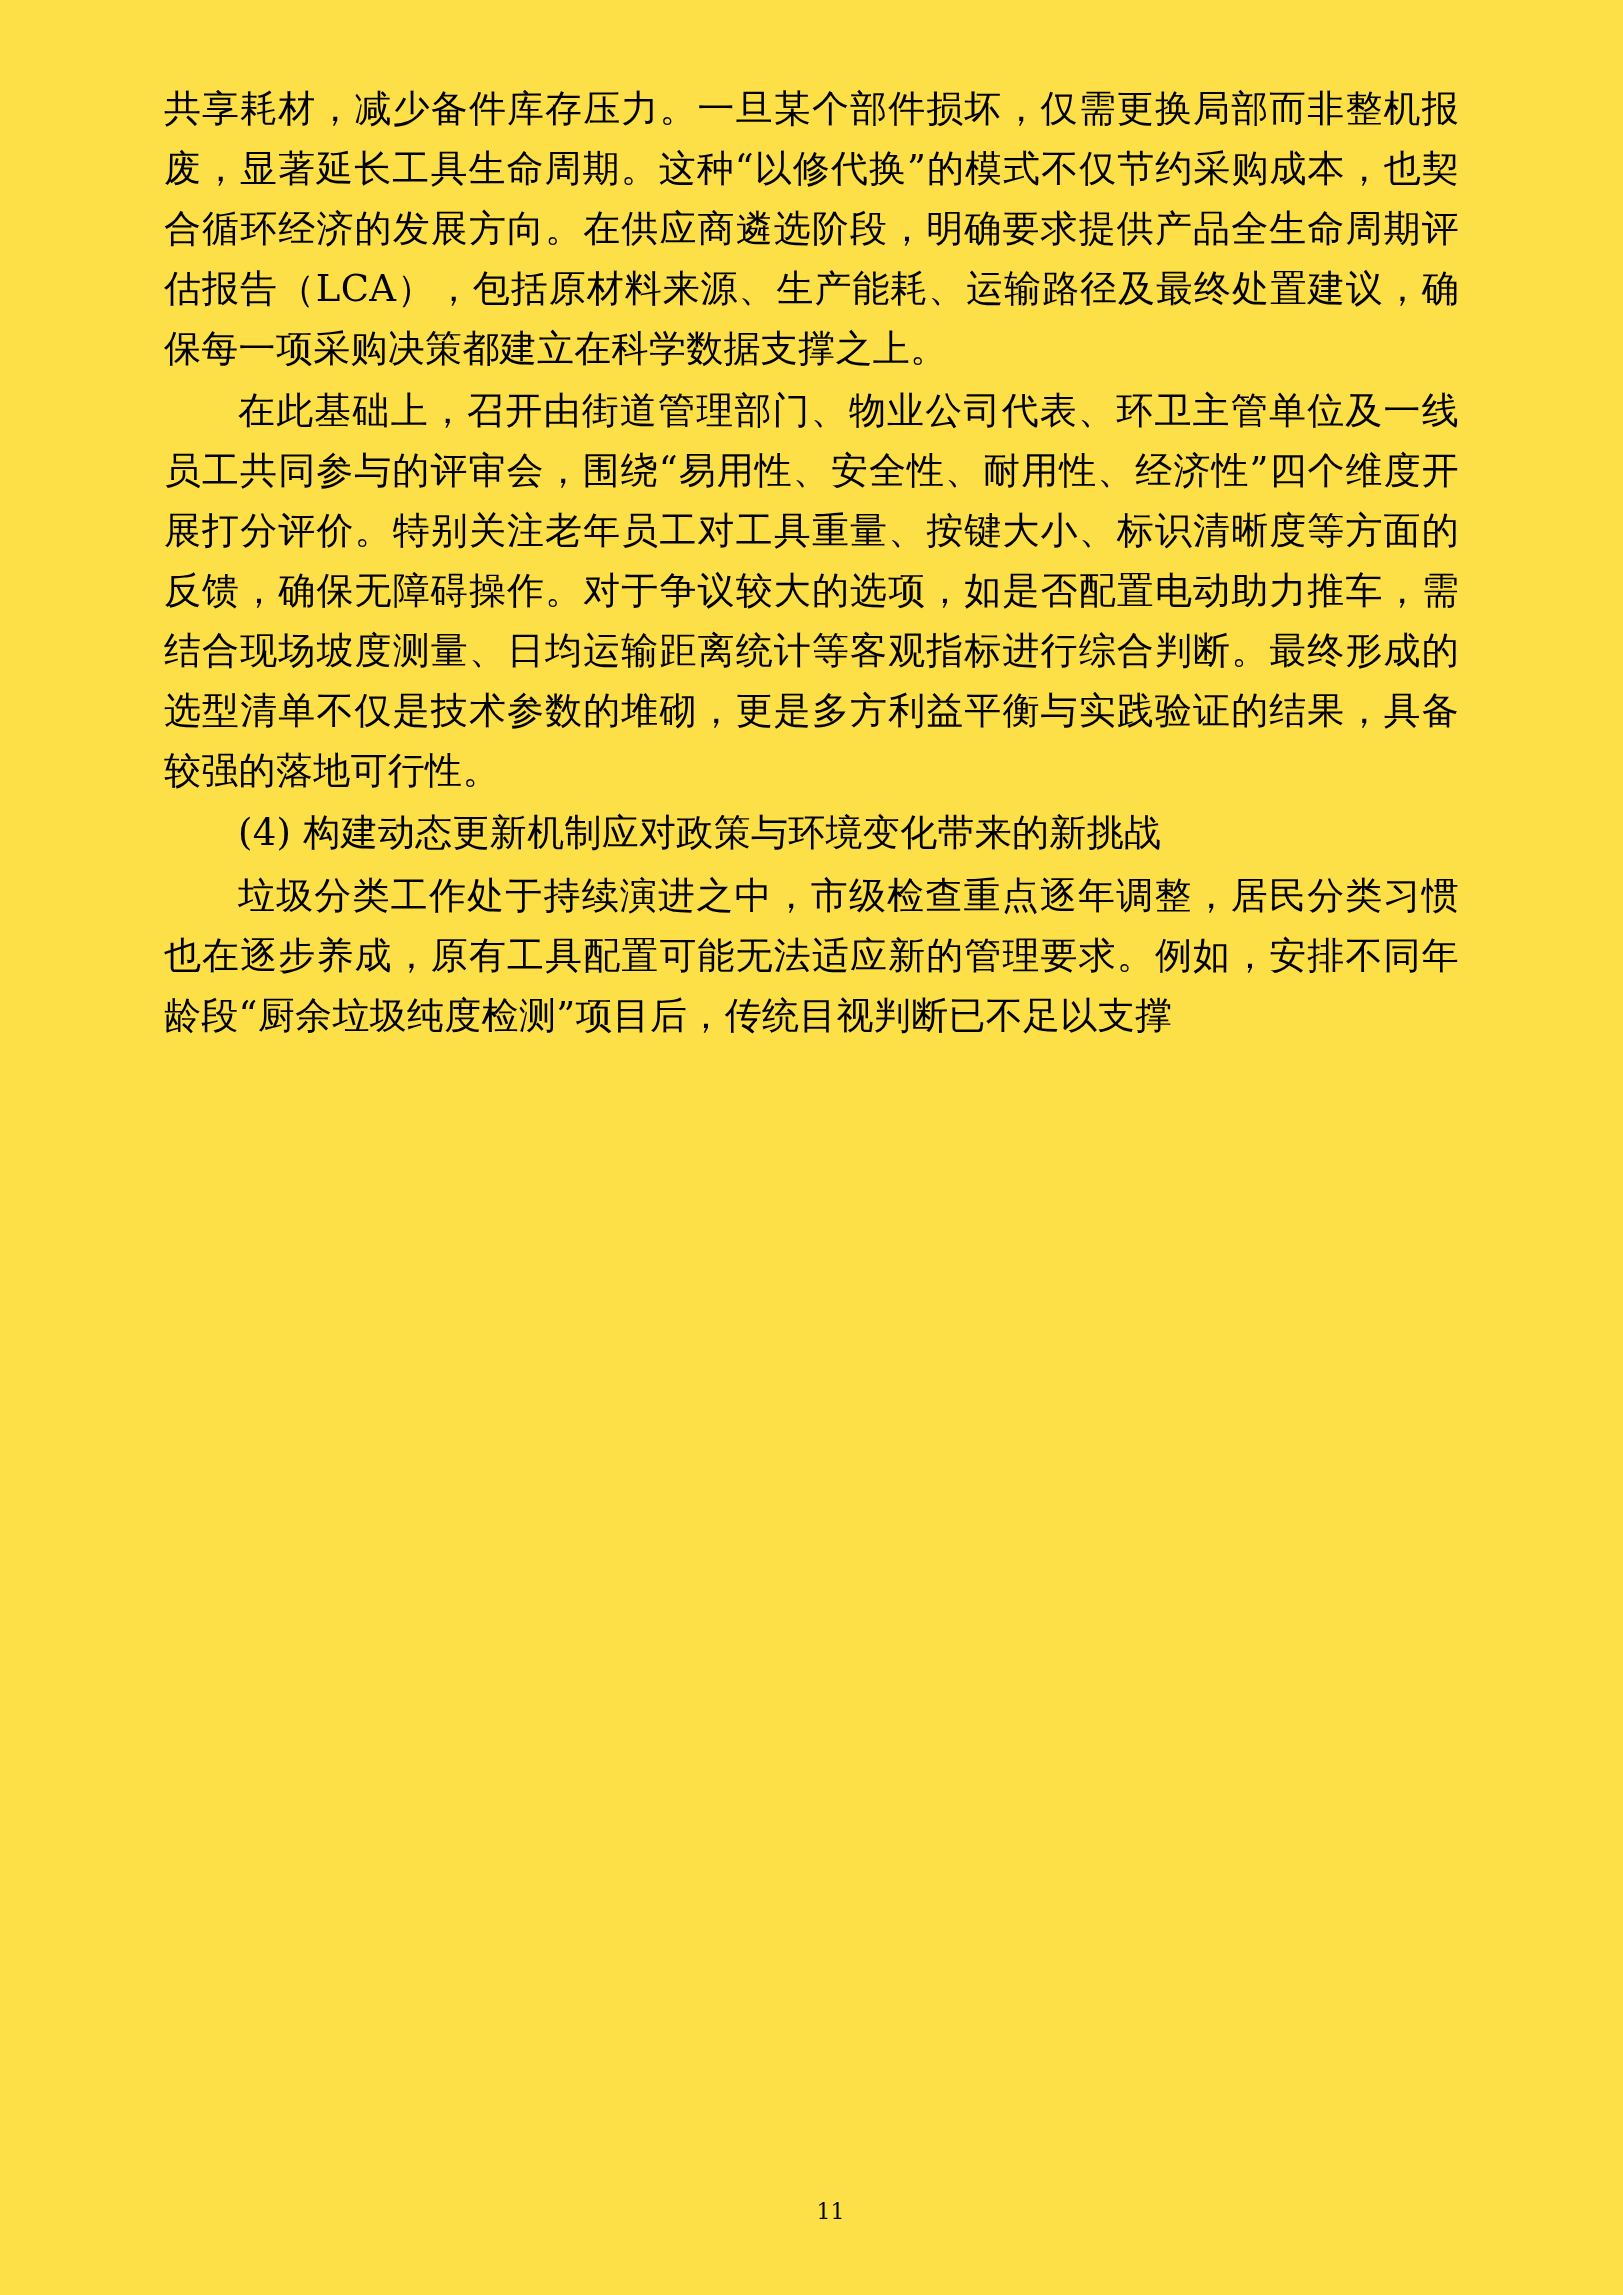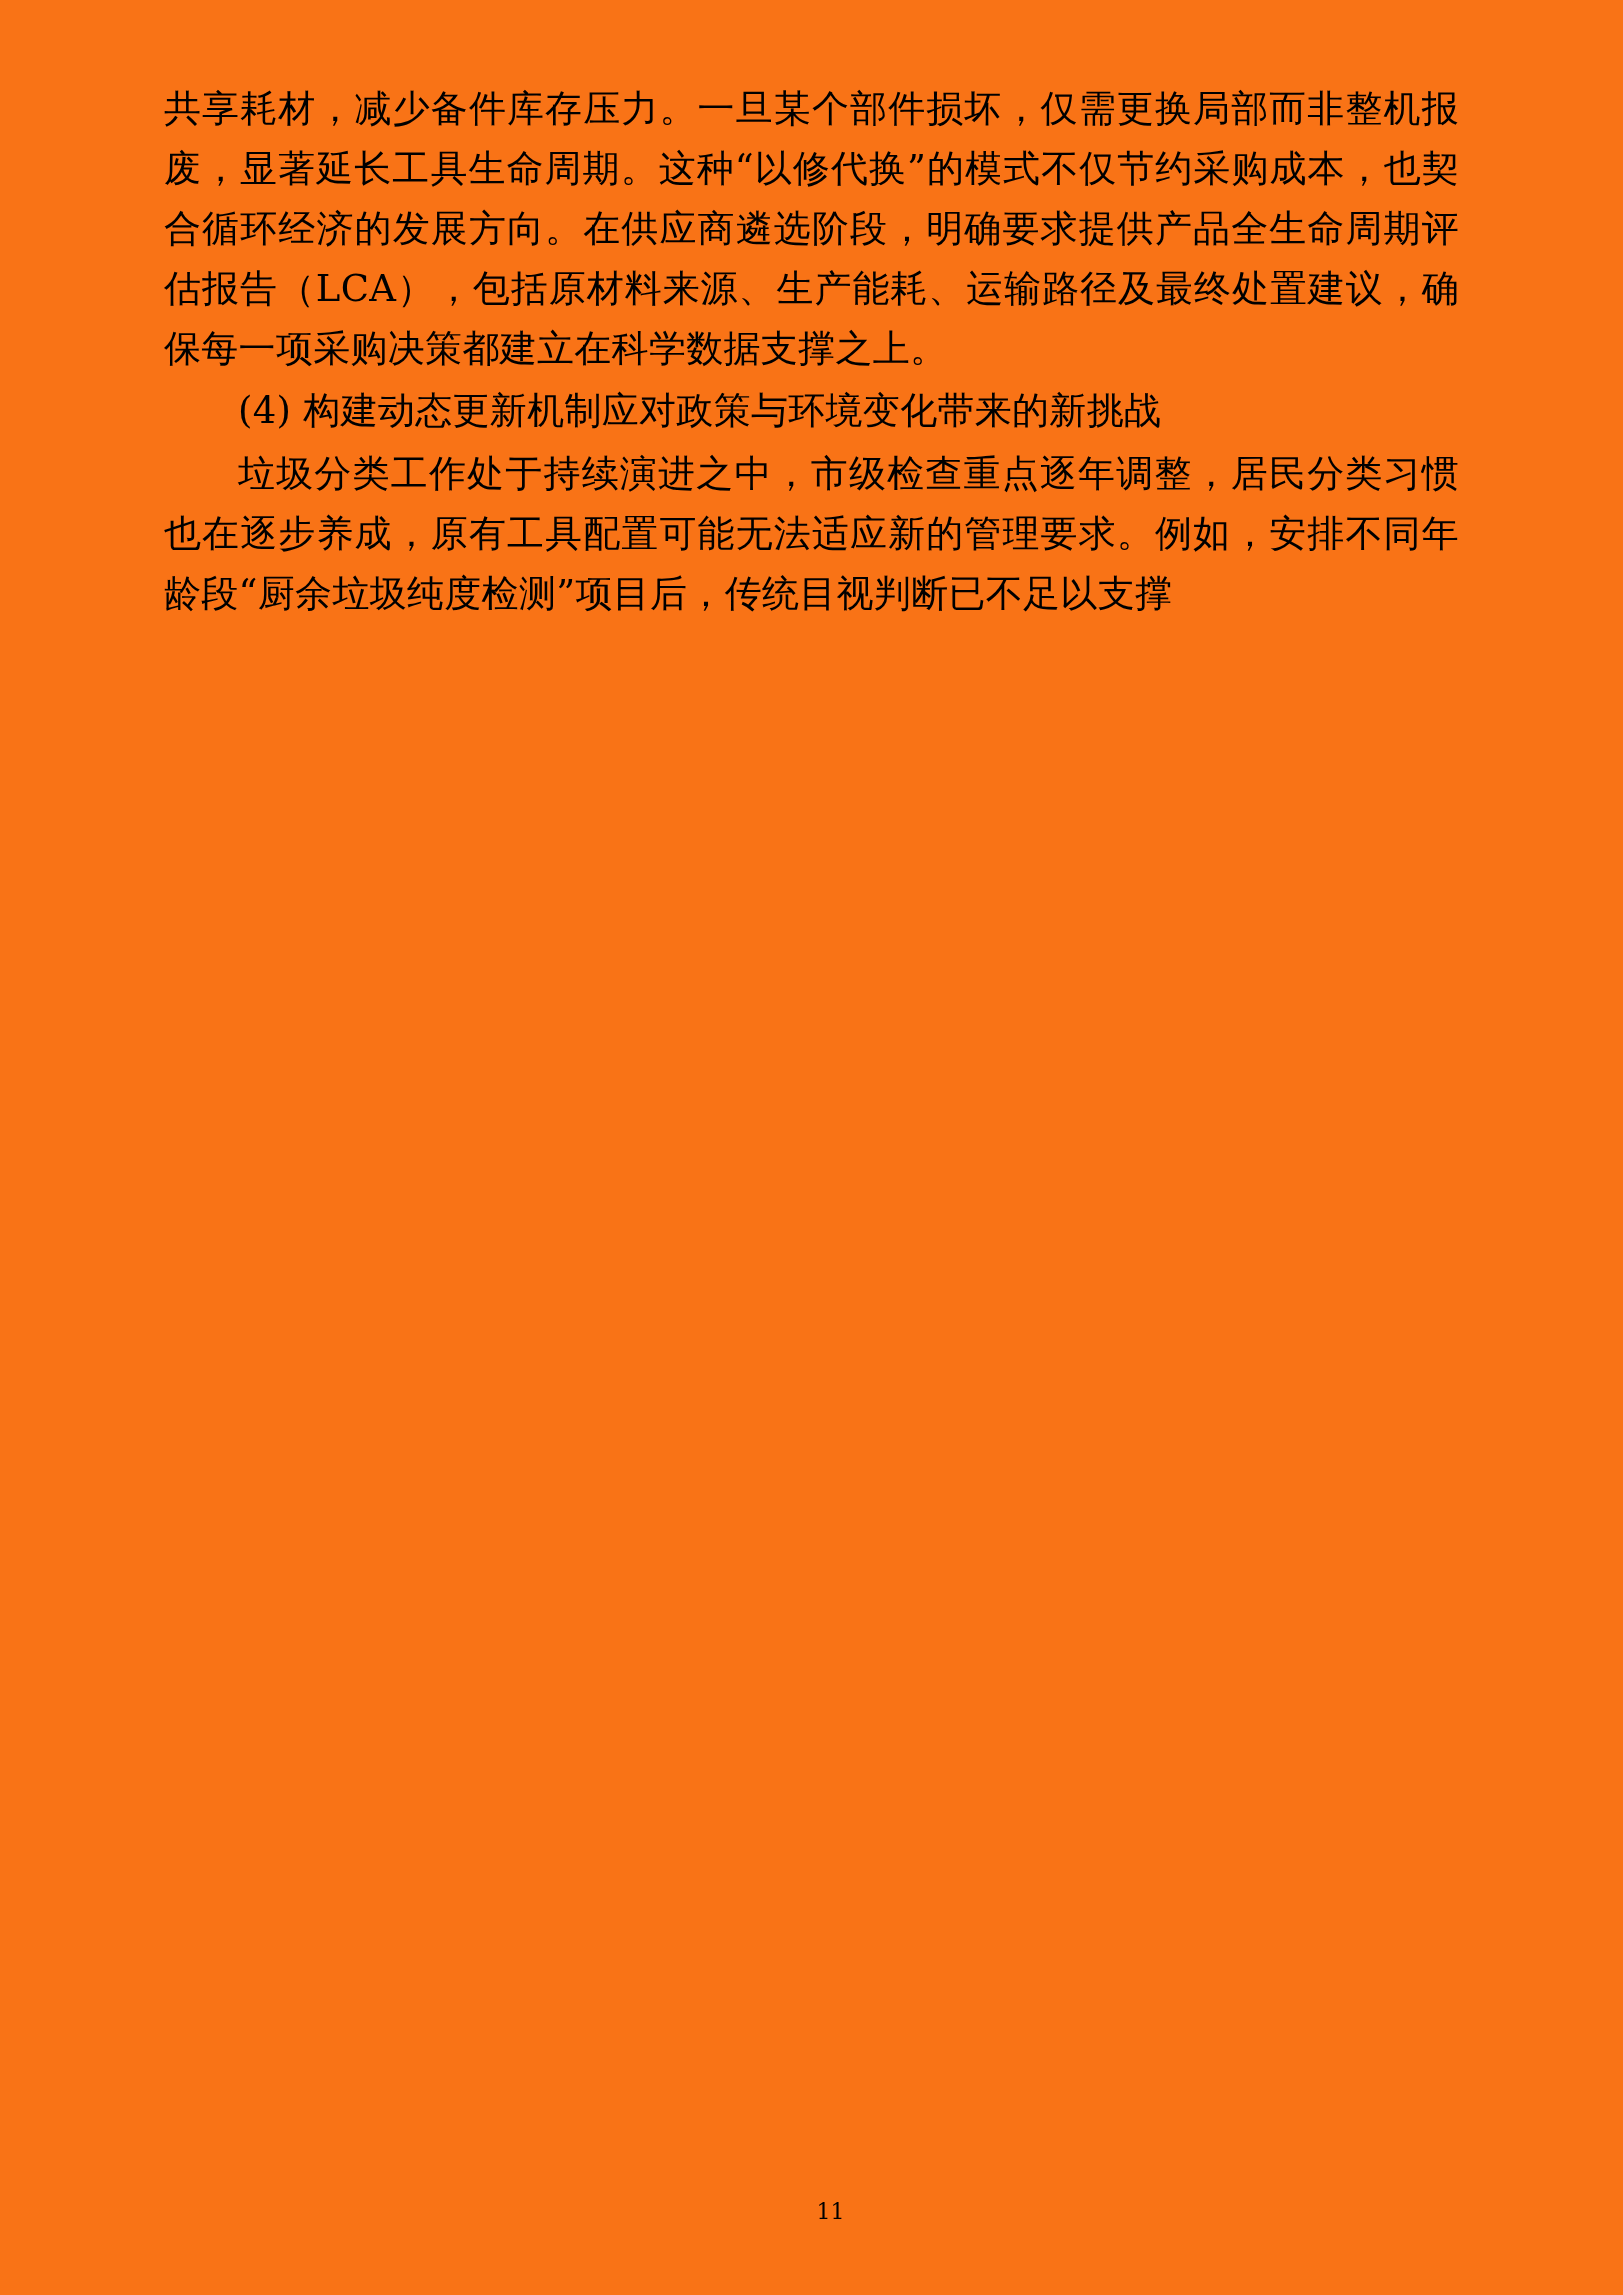--- a/index.html
+++ b/index.html
@@ -3,21 +3,21 @@
 <meta charset="utf-8">
 <style>
   html, body {
     margin: 0;
     padding: 0;
     background: #ffffff;
   }
   .page {
     width: 1623px;
     height: 2295px;
-    background: #f97316;
+    background: #fde047;
     position: relative;
     box-sizing: border-box;
     padding: 79px 164px 0 164px;
     font-family: "DejaVu Serif", "Liberation Serif", serif;
   }
   .body-text {
     font-size: 37px;
     line-height: 1.62;
     color: #000000;
     text-align: justify;
@@ -42,20 +42,21 @@
 </style>
 </head>
 <body>
 
 <div class="page">
 
   <p class="body-text">共享耗材，减少备件库存压力。一旦某个部件损坏，仅需更换局部而非整机报废，显著延长工具生命周期。这种“以修代换”的模式不仅节约采购成本，也契合循环经济的发展方向。在供应商遴选阶段，明确要求提供产品全生命周期评估报告（LCA），包括原材料来源、生产能耗、运输路径及最终处置建议，确保每一项采购决策都建立在科学数据支撑之上。</p>
 
 
 
+  <p class="body-text indent">在此基础上，召开由街道管理部门、物业公司代表、环卫主管单位及一线员工共同参与的评审会，围绕“易用性、安全性、耐用性、经济性”四个维度开展打分评价。特别关注老年员工对工具重量、按键大小、标识清晰度等方面的反馈，确保无障碍操作。对于争议较大的选项，如是否配置电动助力推车，需结合现场坡度测量、日均运输距离统计等客观指标进行综合判断。最终形成的选型清单不仅是技术参数的堆砌，更是多方利益平衡与实践验证的结果，具备较强的落地可行性。</p>
 
   <p class="body-text indent">(4) 构建动态更新机制应对政策与环境变化带来的新挑战</p>
 
   <p class="body-text indent">垃圾分类工作处于持续演进之中，市级检查重点逐年调整，居民分类习惯也在逐步养成，原有工具配置可能无法适应新的管理要求。例如，安排不同年龄段“厨余垃圾纯度检测”项目后，传统目视判断已不足以支撑</p>
 
   <div class="page-number">11</div>
 
 </div>
 
 

